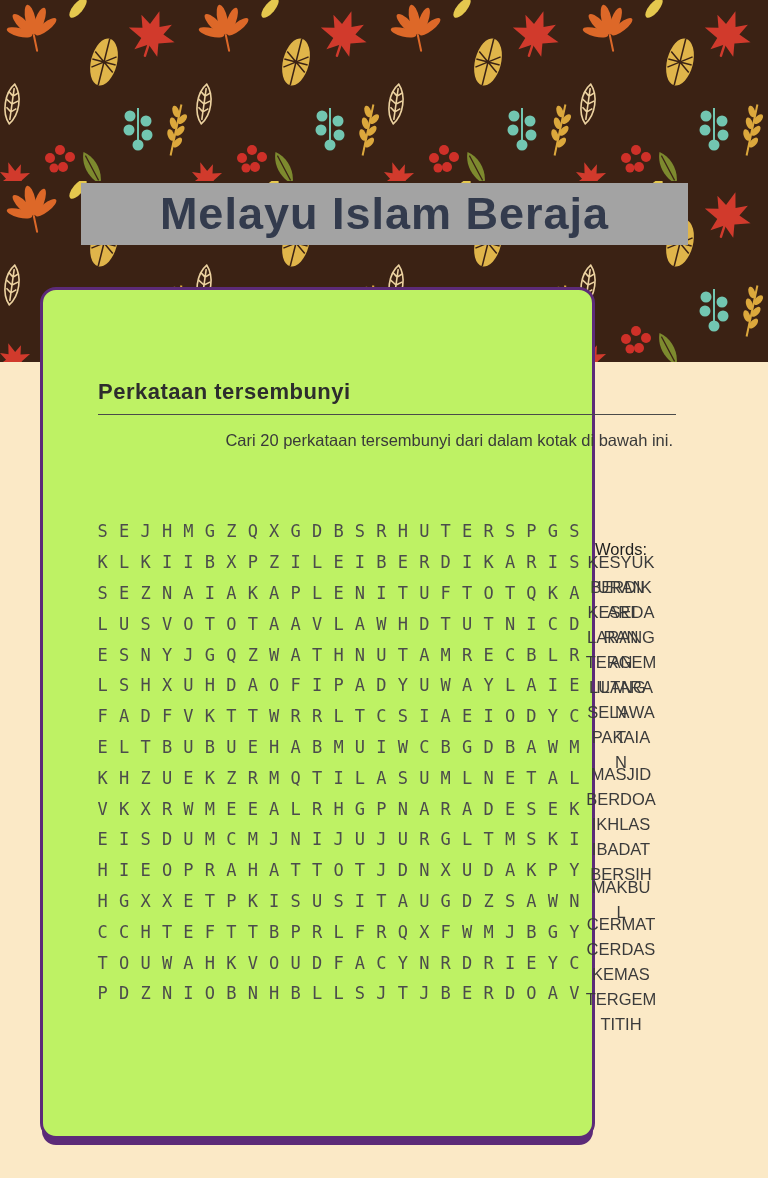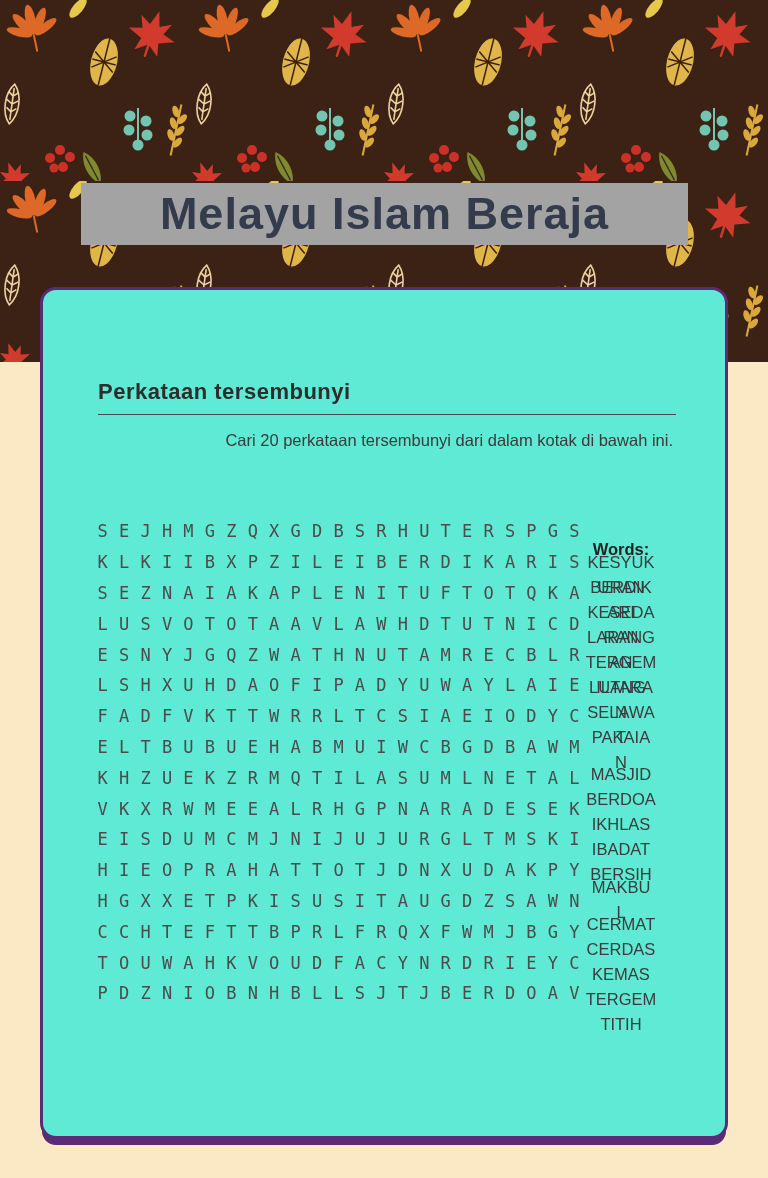--- a/index.html
+++ b/index.html
@@ -14,22 +14,22 @@
   
   #banner{
     position:absolute;left:81px;top:151px;width:607px;height:62px;
     background:#a3a3a3;display:flex;align-items:center;justify-content:center;margin-top:32px;
   }
   #banner .title{
     font-size:45px;font-weight:bold;color:#333b4d;letter-spacing:1px;white-space:nowrap;
   }
   
   #card{
-    position:absolute;left:40px;top:287px;width:688px;height:852px;
-    background:#5eead4;border:3px solid #5c2b78;border-radius:16px;
+    position:absolute;left:40px;top:287px;width:555px;height:852px;
+    background:#bef264;border:3px solid #5c2b78;border-radius:16px;
     box-shadow:0 8px 0 -2px #5c2b78;box-sizing:border-box;
   }
   .heading{
     position:absolute;left:55px;top:88px;margin:0;
     font-size:22px;font-weight:bold;color:#2d2d2d;line-height:28px;letter-spacing:.5px;
   }
   .rule{position:absolute;left:55px;top:124px;width:578px;border-top:1.5px solid #4a4a4a;}
   .instructions{
     position:absolute;left:55px;top:136px;width:575px;
     font-size:16.5px;line-height:28px;color:#3a3a3a;text-align:right;
@@ -45,21 +45,21 @@
   
   #words{
     position:absolute;left:542px;top:247px;width:72px;
     font-size:16.5px;color:#3b3b3b;
   }
   .word-item{
     height:25px;display:flex;flex-direction:column;
     justify-content:center;align-items:center;overflow:visible;
   }
   .word-line{line-height:25px;white-space:nowrap;text-align:center;flex:none;}
-  .words-title{font-weight:bold;color:#1f1f1f;}
+  .words-title{font-weight:normal;color:#1f1f1f;}
 </style>
 </head>
 <body>
 
 <div id="header">
   <svg width="768" height="362" xmlns="http://www.w3.org/2000/svg">
     <defs>
       <pattern id="leafTile" width="192" height="181" patternUnits="userSpaceOnUse">
         <rect width="192" height="181" fill="#3b2214"></rect>
 

